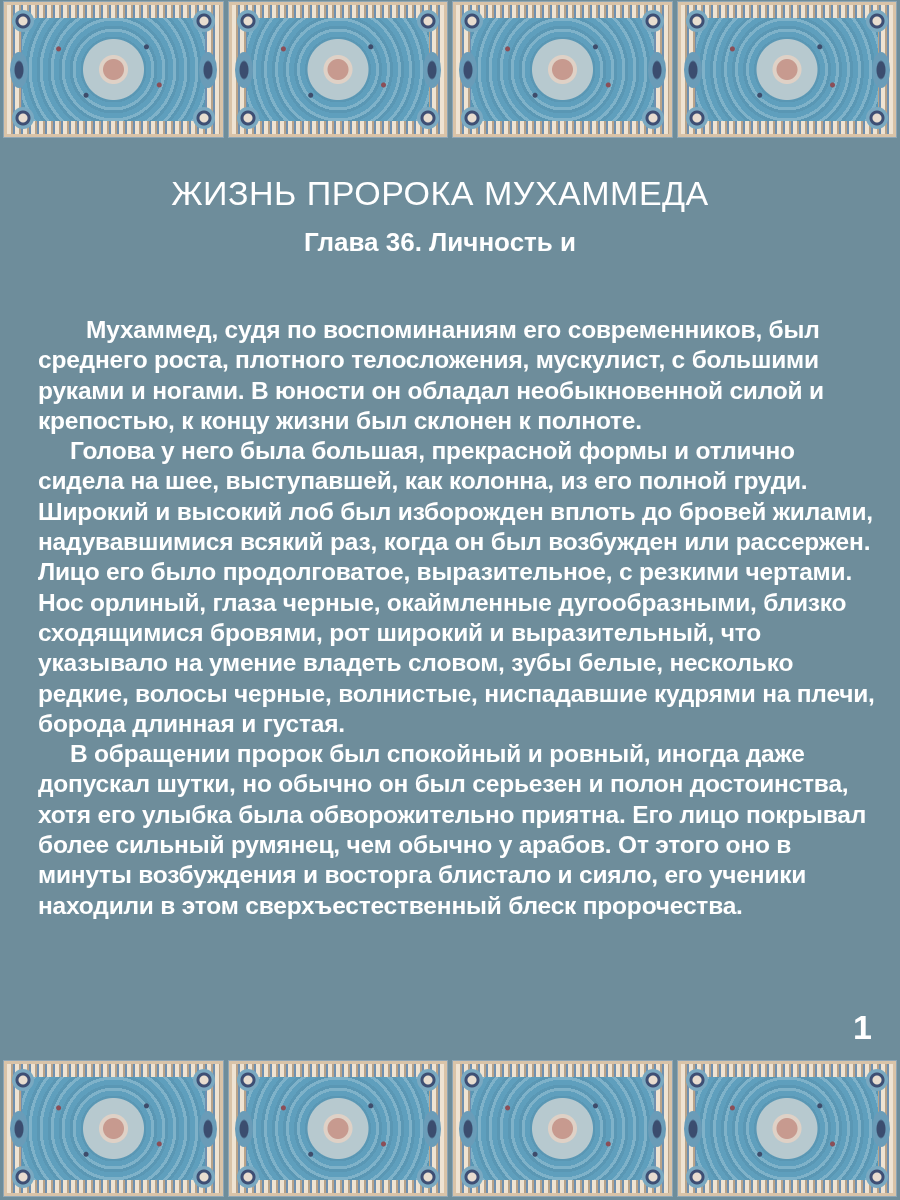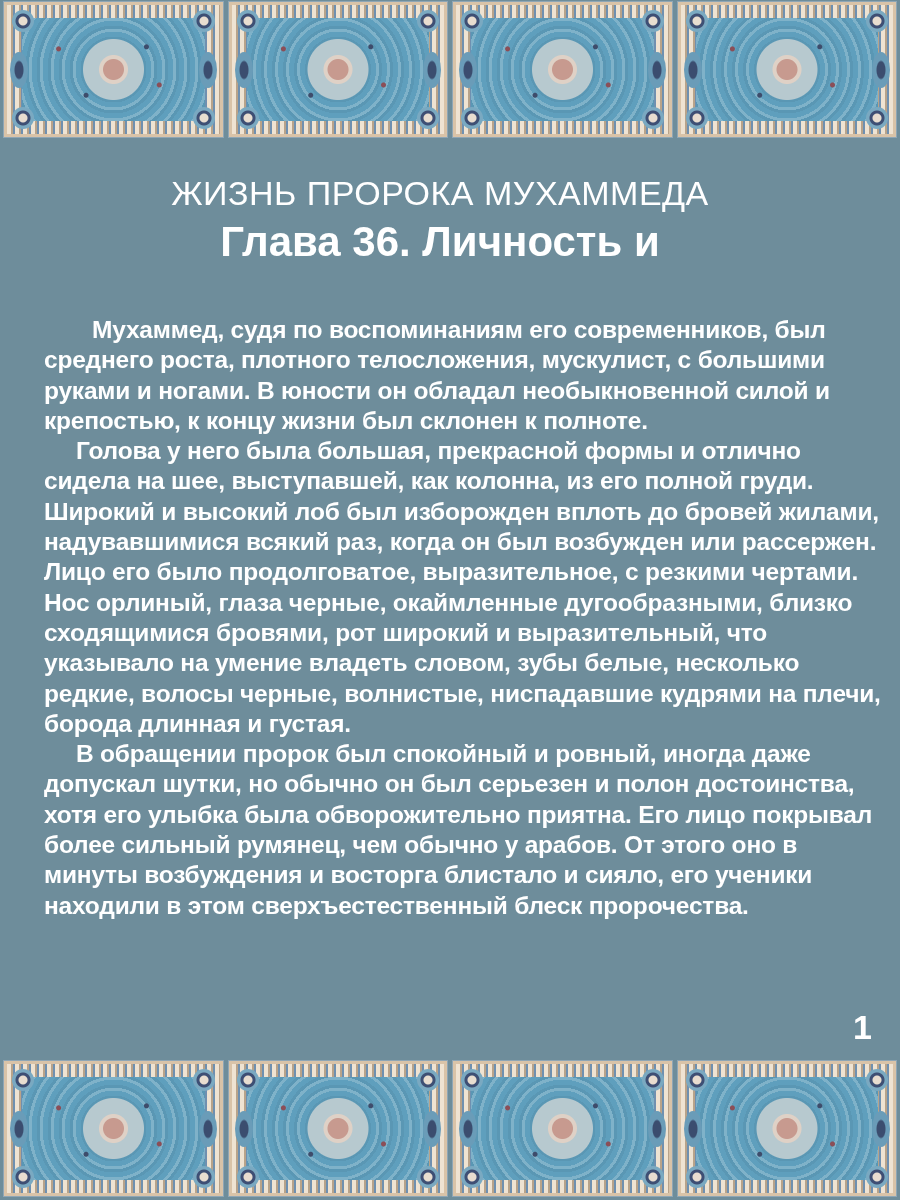--- a/index.html
+++ b/index.html
@@ -50,24 +50,24 @@
   .carpet .side {
     position:absolute; top:50%; width:18px; height:36px; margin-top:-18px;
     background:radial-gradient(ellipse, #3b4d6f 0 4px, #6a9cb8 5px);
     border-radius:50%;
   }
   .carpet .side.l { left:6px; }
   .carpet .side.r { right:6px; }
 
   .title-block { position:absolute; top:170px; left:0; width:880px; text-align:center; }
   .main-title { font-size:34px; font-weight:normal; letter-spacing:0.5px; line-height:46px; margin:0; }
-  .chapter-title { font-size:42px; font-weight:bold; line-height:44px; margin:4px 0 0 0; }
+  .chapter-title { font-size:26px; font-weight:bold; line-height:44px; margin:4px 0 0 0; }
 
   .body-text {
-    position:absolute; top:315px; left:44px; width:840px;
+    position:absolute; top:315px; left:38px; width:840px;
     font-size:24.5px; line-height:30.3px; font-weight:bold; letter-spacing:-0.2px;
   }
   .body-text p { margin:0; text-indent:32px; }
   .body-text p:first-child { text-indent:48px; }
 
   .page-number {
     position:absolute; right:28px; top:1008px;
     font-size:34px; font-weight:bold;
   }
 </style>

